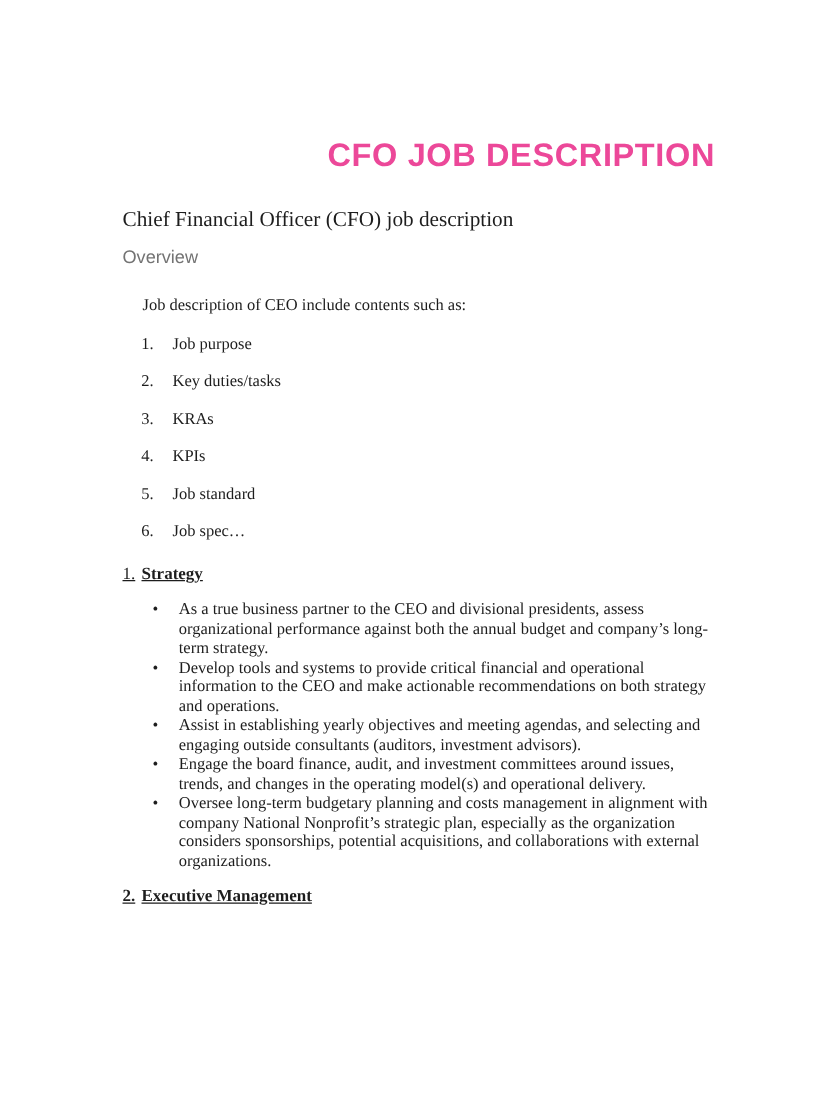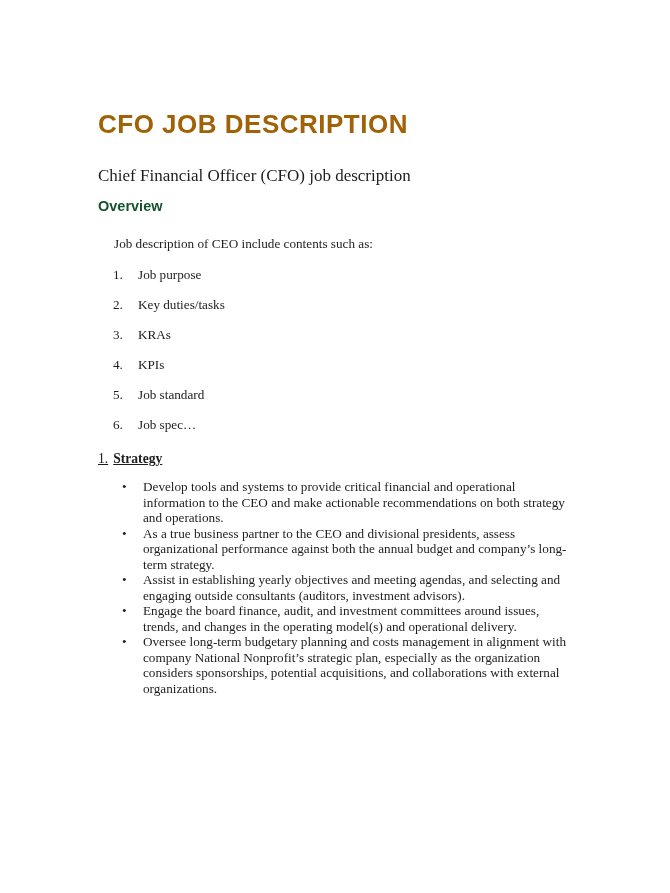--- a/index.html
+++ b/index.html
@@ -17,32 +17,33 @@
   }
   .content {
     padding: 108px 98px 0 98px;
     color: #1d1d1d;
   }
   .doc-title {
     font-family: "Liberation Sans", sans-serif;
     font-weight: 700;
     font-size: 26px;
     line-height: 32px;
-    color: #a16207;
+    color: #ec4899;
     letter-spacing: 0.5px;
+    text-align: right;
   }
   .subtitle {
     margin-top: 28px;
     font-size: 17px;
     line-height: 16px;
   }
   .h-sans {
     font-family: "Liberation Sans", sans-serif;
-    font-weight: 700;
-    color: #14532d;
+    font-weight: 400;
+    color: #737373;
   }
   .overview-heading {
     margin-top: 14px;
     font-size: 14.5px;
     line-height: 17px;
   }
   .intro {
     margin-top: 21px;
     font-size: 13.2px;
     line-height: 16px;
@@ -120,22 +121,25 @@
       <li>Job standard</li>
       <li>Job spec…</li>
     </ol>
 
 
     <p class="sec-heading first">
       <span class="sec-num regular">1.</span><span class="sec-title">Strategy</span>
     </p>
 
     <ul class="bullets">
+      <li>As a true business partner to the CEO and divisional presidents, assess organizational performance against both the annual budget and company’s long-term strategy.</li>
       <li>Develop tools and systems to provide critical financial and operational information to the CEO and make actionable recommendations on both strategy and operations.</li>
-      <li>As a true business partner to the CEO and divisional presidents, assess organizational performance against both the annual budget and company’s long-term strategy.</li>
       <li>Assist in establishing yearly objectives and meeting agendas, and selecting and engaging outside consultants (auditors, investment advisors).</li>
       <li>Engage the board finance, audit, and investment committees around issues, trends, and changes in the operating model(s) and operational delivery.</li>
       <li>Oversee long-term budgetary planning and costs management in alignment with company National Nonprofit’s strategic plan, especially as the organization considers sponsorships, potential acquisitions, and collaborations with external organizations.</li>
     </ul>
 
+    <p class="sec-heading second">
+      <span class="sec-num bold">2.</span><span class="sec-title">Executive Management</span>
+    </p>
 
   </div>
 </div>
 
 </body></html>

